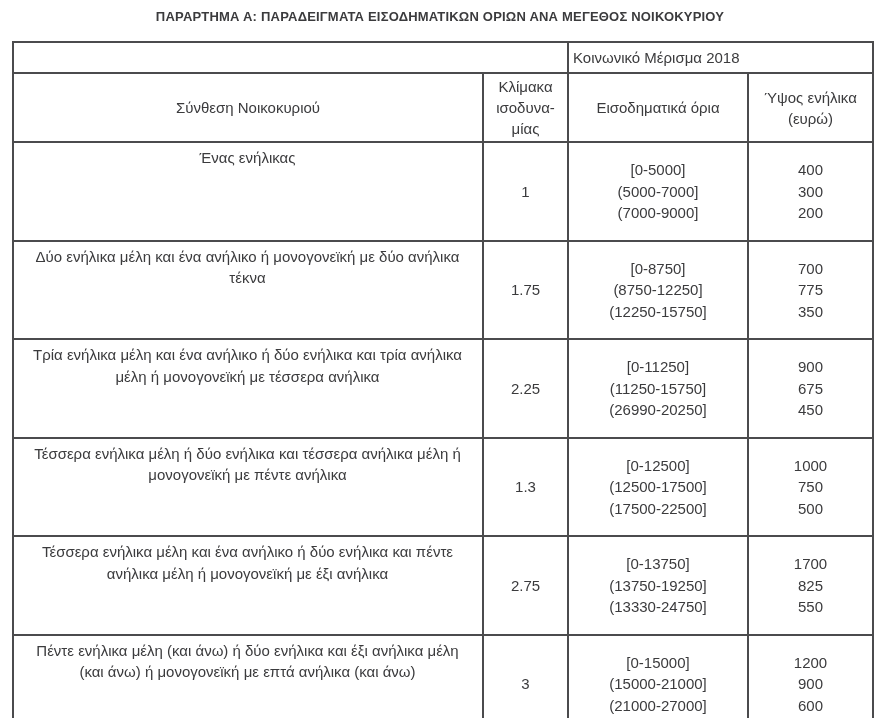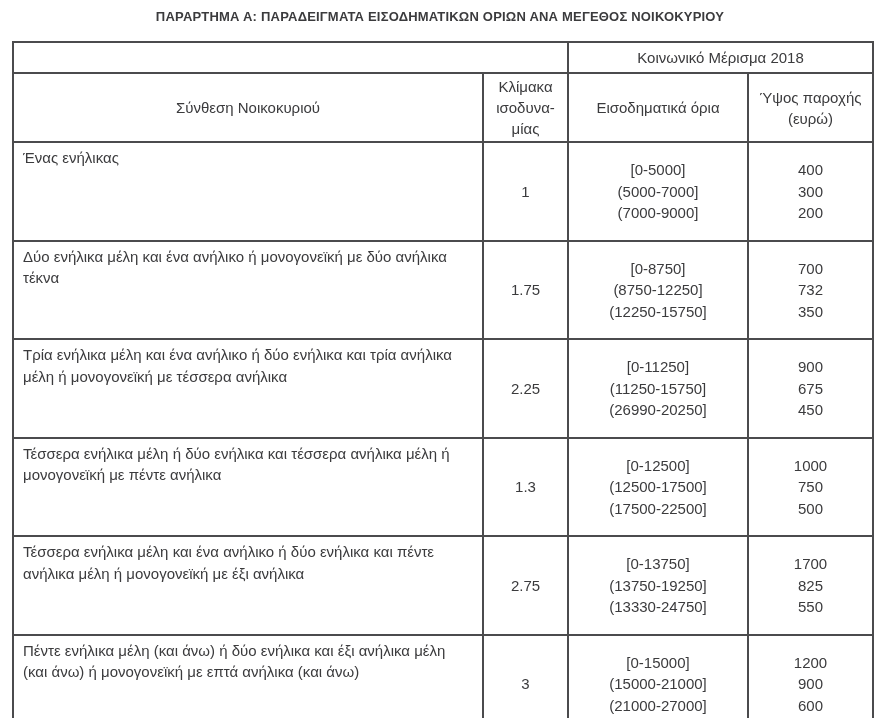--- a/index.html
+++ b/index.html
@@ -35,34 +35,33 @@
     font-weight: 400;
     color: #3b3b3d;
     box-sizing: border-box;
   }
   tr.band-row { height: 31px; }
   td.band-empty {
     border: none;
     background: #ffffff;
   }
   td.band-cell {
-    text-align: center;
     vertical-align: middle;
     padding: 2px 4px;
   }
   tr.header-row { height: 69px; }
   th.col-header {
     text-align: center;
     vertical-align: middle;
     padding: 2px 6px;
     line-height: 21px;
   }
   tr.data-row { height: 71px; }
   td.cell-composition {
-    text-align: left;
+    text-align: center;
     vertical-align: top;
     padding: 4px 10px 4px 9px;
     line-height: 21.5px;
     border-radius: 8px;
   }
   td.cell-scale {
     text-align: center;
     vertical-align: middle;
     padding: 2px;
   }
@@ -88,21 +87,21 @@
   </colgroup>
   <tbody id="table-body">
     <tr class="band-row">
       <td class="band-empty" colspan="2"></td>
       <td class="band-cell" colspan="2">Κοινωνικό Μέρισμα 2018</td>
     </tr>
     <tr class="header-row">
       <th class="col-header">Σύνθεση Νοικοκυριού</th>
       <th class="col-header">Κλίμακα ισοδυνα-μίας</th>
       <th class="col-header">Εισοδηματικά όρια</th>
-      <th class="col-header">Ύψος παροχής (ευρώ)</th>
+      <th class="col-header">Ύψος ενήλικα (ευρώ)</th>
     </tr>
   <tr class="data-row">
         <td class="cell-composition">Ένας ενήλικας</td>
         <td class="cell-scale">1</td>
         <td class="cell-income">
           <div>[0-5000]</div>
           <div>(5000-7000]</div>
           <div>(7000-9000]</div>
         </td>
         <td class="cell-amount">
@@ -114,21 +113,21 @@
       <tr class="data-row">
         <td class="cell-composition">Δύο ενήλικα μέλη και ένα ανήλικο ή μονογονεϊκή με δύο ανήλικα τέκνα</td>
         <td class="cell-scale">1.75</td>
         <td class="cell-income">
           <div>[0-8750]</div>
           <div>(8750-12250]</div>
           <div>(12250-15750]</div>
         </td>
         <td class="cell-amount">
           <div>700</div>
-          <div>732</div>
+          <div>775</div>
           <div>350</div>
         </td>
       </tr>
       <tr class="data-row">
         <td class="cell-composition">Τρία ενήλικα μέλη και ένα ανήλικο ή δύο ενήλικα και τρία ανήλικα μέλη ή μονογονεϊκή με τέσσερα ανήλικα</td>
         <td class="cell-scale">2.25</td>
         <td class="cell-income">
           <div>[0-11250]</div>
           <div>(11250-15750]</div>
           <div>(26990-20250]</div>

